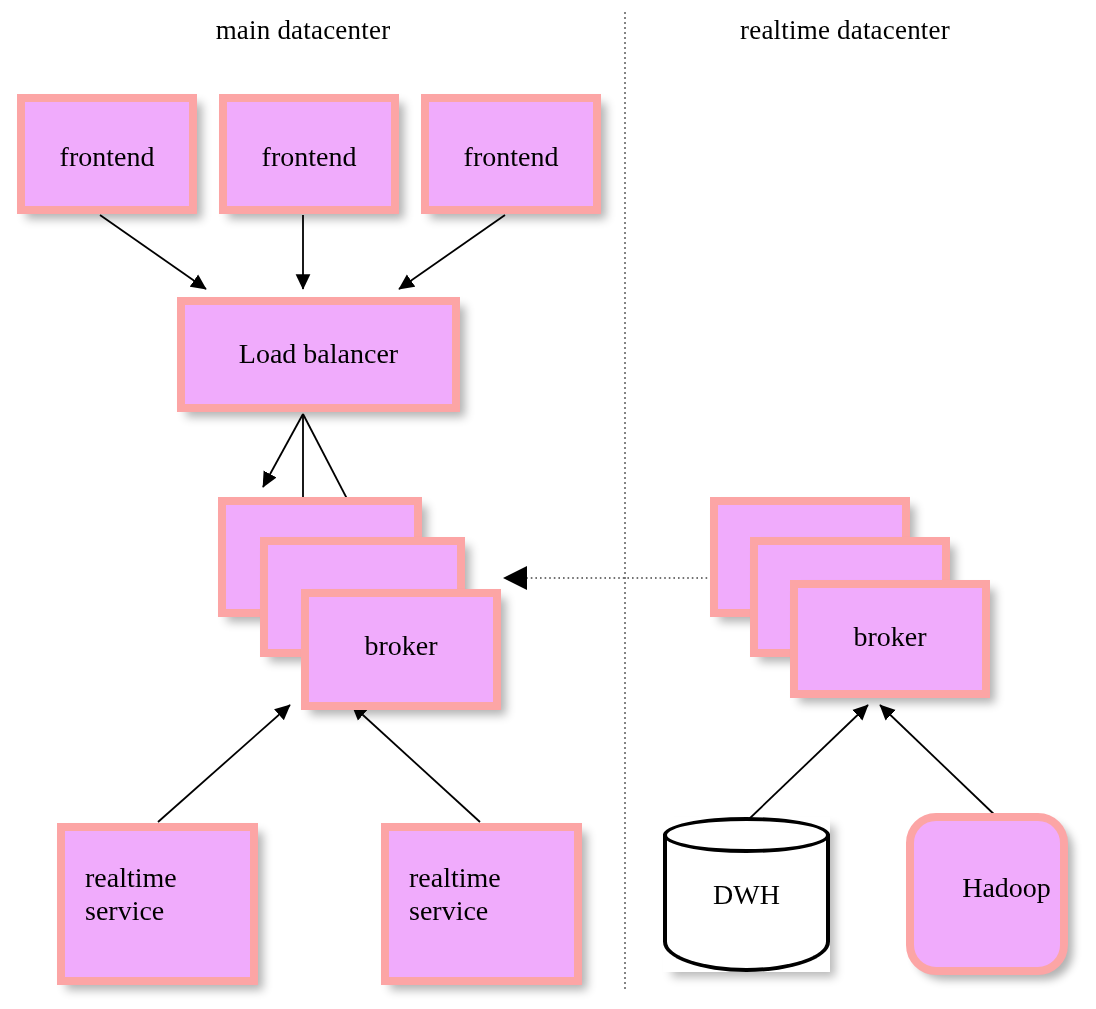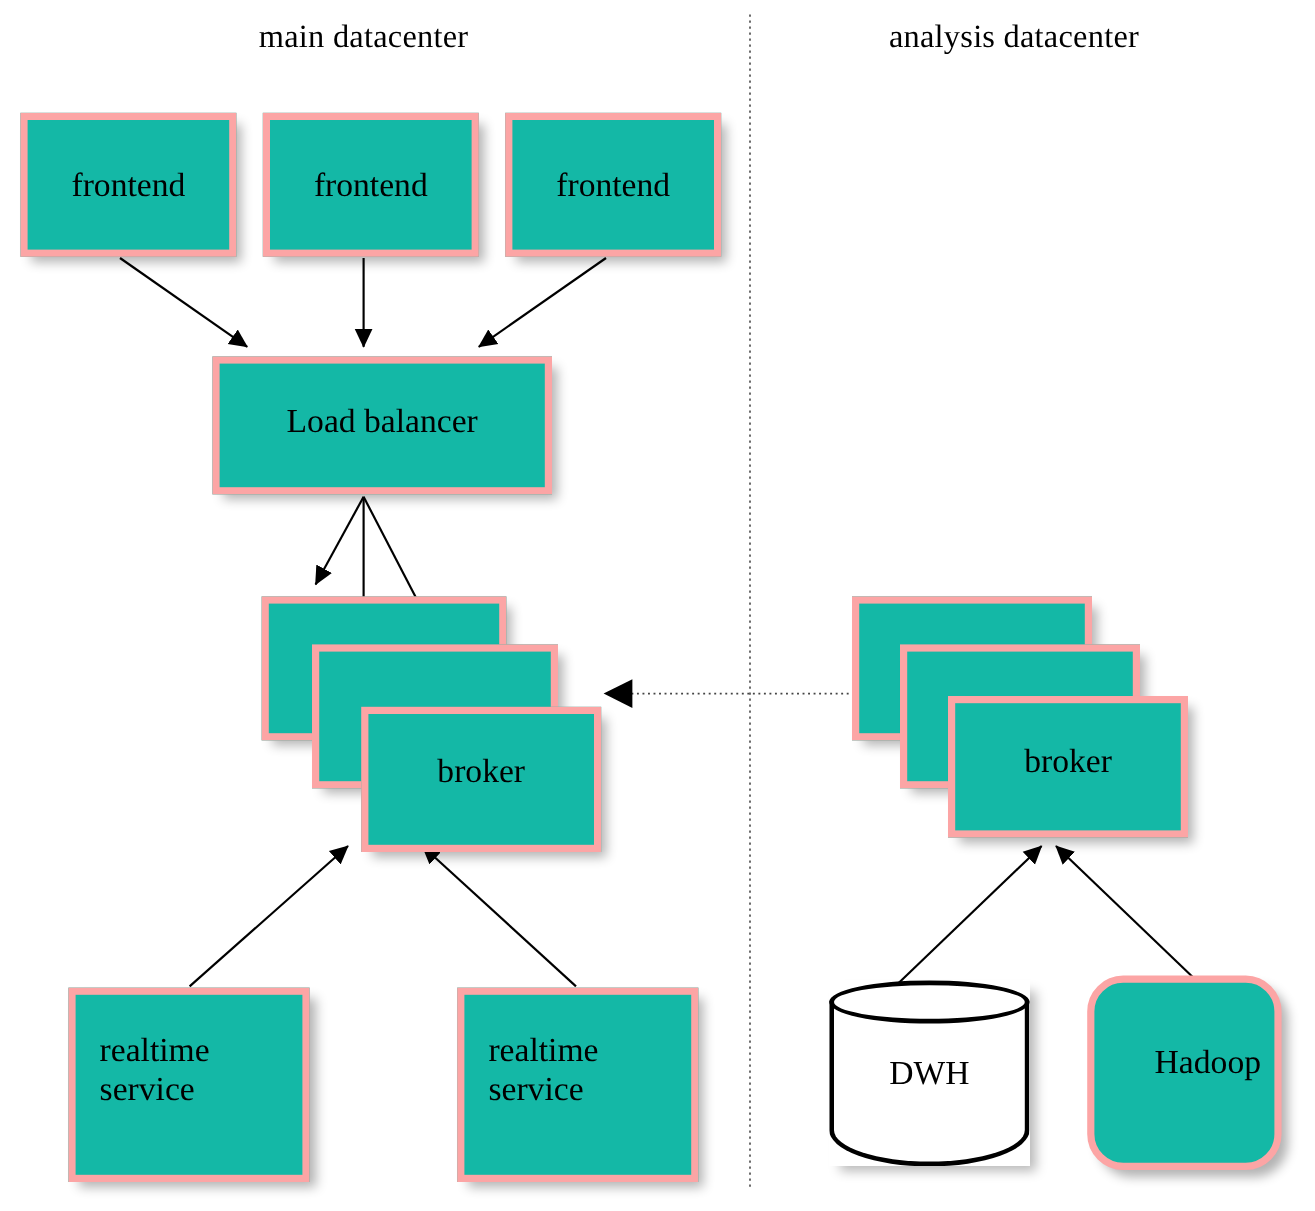--- a/index.html
+++ b/index.html
@@ -35,22 +35,22 @@
     font-size: 27px;
     line-height: 1;
     white-space: nowrap;
     text-align: center;
     letter-spacing: 0.2px;
   }
 
   
   .node {
     position: absolute;
-    background: #14b8a6;
-    border: 6px solid #fca5a5;
+    background: #f0abfc;
+    border: 8px solid #fca5a5;
     box-sizing: border-box;
     box-shadow: 7px 7px 9px -2px rgba(0,0,0,0.30);
   }
   .node .label {
     position: absolute;
     font-size: 28px;
     line-height: 1.18;
     white-space: pre-line;
     color: #000;
   }
@@ -80,21 +80,20 @@
   .realtime .label {
     left: 20px;
     top: 30px;
     text-align: left;
   }
 
   
   .cylinder {
     position: absolute;
     box-shadow: 7px 7px 9px -2px rgba(0,0,0,0.28);
-    margin-left: 28px;
   }
   .cylinder .cyl-body {
     position: absolute;
     left: 0;
     top: 17px;
     width: 100%;
     height: calc(100% - 17px);
     background: #ffffff;
     border: 4px solid #000000;
     border-top: none;
@@ -162,21 +161,21 @@
 
     <line x1="790" y1="578" x2="525" y2="578" stroke="#444" stroke-width="1.6" stroke-dasharray="1.6,3"></line>
     <path d="M503,578 L527,566 L527,590 z" fill="#000000"></path>
 
     <line x1="748" y1="820" x2="868" y2="705" stroke="#000" stroke-width="1.8" marker-end="url(#ah)"></line>
     <line x1="1000" y1="820" x2="880" y2="705" stroke="#000" stroke-width="1.8" marker-end="url(#ah)"></line>
   </svg>
 
   <div class="section-title" style="left:193px; top:17px; width:220px;">main datacenter</div>
 
-  <div class="section-title" style="left:695px; top:17px; width:300px;">analysis datacenter</div>
+  <div class="section-title" style="left:695px; top:17px; width:300px;">realtime datacenter</div>
 
   <div class="node frontend" style="left:17px; top:94px; width:180px; height:120px;">
     <div class="label">frontend</div>
   </div>
 
   <div class="node frontend" style="left:219px; top:94px; width:180px; height:120px;">
     <div class="label">frontend</div>
   </div>
 
   <div class="node frontend" style="left:421px; top:94px; width:180px; height:120px;">

